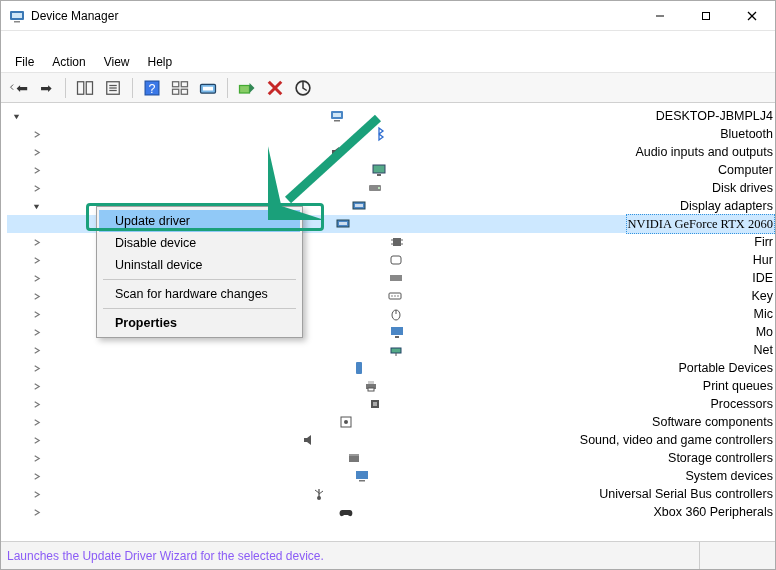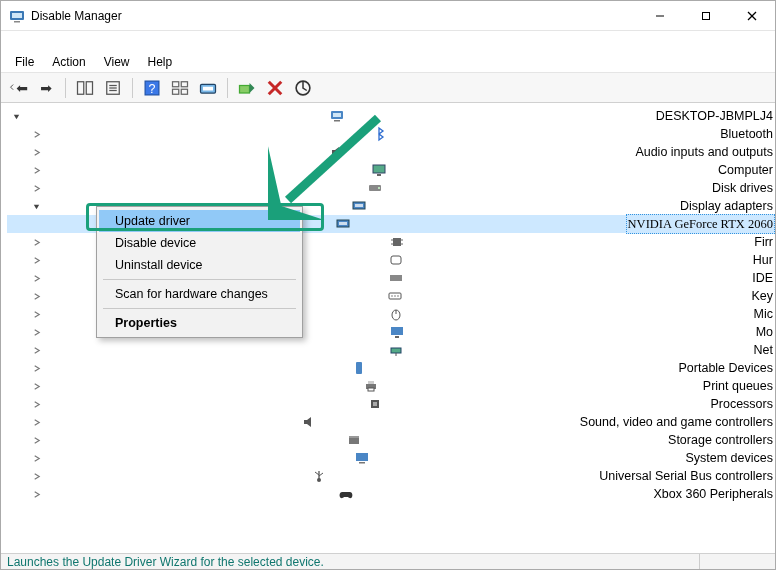--- a/index.html
+++ b/index.html
@@ -89,28 +89,28 @@
   }
   .node-label { padding:0 2px; }
   .lvl0 { padding-left: 2px; }
   .lvl1 { padding-left: 22px; }
   .lvl2 { padding-left: 42px; font-family: Liberation Serif, serif; }
   .selected {
     background:#cde8ff;
   }
   .selected .node-label { background:#cde8ff; border:1px dotted #3393df; padding:0 1px;}
   .statusbar {
-    height:16px;
+    height:28px;
     border-top:1px solid #d0d0d0;
     background:#f4f4f4;
     display:flex;
     align-items:center;
     padding:0 6px;
     font-size:12px;
-    color:#0f766e;
+    color:#8b5cf6;
   }
   .statusbar .status-right {
     margin-left:auto; width:70px; border-left:1px solid #ccc; height:100%;
   }
   
   .context-menu {
     position:absolute;
     left:96px;
     top:206px;
     width:207px;
@@ -155,21 +155,21 @@
 <div class="window">
 
   <div class="titlebar">
     <span class="icon">
       <svg viewBox="0 0 16 16">
           <rect x="1" y="3" width="14" height="9" rx="1" fill="#3b78b5"></rect>
           <rect x="3" y="5" width="10" height="5" fill="#cfe6f7"></rect>
           <rect x="5" y="13" width="6" height="1.5" fill="#888"></rect>
         </svg>
     </span>
-    <span class="title">Disable Manager</span>
+    <span class="title">Device Manager</span>
     <span class="spacer"></span>
     <div class="win-controls">
       <div class="win-btn">
           <svg viewBox="0 0 10 10">
             <line x1="1" y1="5" x2="9" y2="5" stroke="#000" stroke-width="1"></line>
           </svg>
         </div>
       <div class="win-btn">
           <svg viewBox="0 0 10 10">
             <rect x="1.5" y="1.5" width="7" height="7" fill="none" stroke="#000" stroke-width="1"></rect>
@@ -491,20 +491,34 @@
             <path d="M3 2 L8 5 L3 8" fill="none" stroke="#777" stroke-width="1.3"></path>
           </svg>
         </span>
       <span class="node-icon">
           <svg viewBox="0 0 16 16">
             <rect x="4" y="4" width="8" height="8" fill="#555"></rect>
             <rect x="6" y="6" width="4" height="4" fill="#aaa"></rect>
           </svg>
         </span>
       <span class="node-label">Processors</span>
+    </div>
+    <div class="node lvl1">
+      <span class="expander">
+          <svg viewBox="0 0 10 10">
+            <path d="M3 2 L8 5 L3 8" fill="none" stroke="#777" stroke-width="1.3"></path>
+          </svg>
+        </span>
+      <span class="node-icon">
+          <svg viewBox="0 0 16 16">
+            <rect x="3" y="3" width="10" height="10" fill="none" stroke="#555"></rect>
+            <circle cx="8" cy="8" r="2" fill="#555"></circle>
+          </svg>
+        </span>
+      <span class="node-label">Software components</span>
     </div>
     <div class="node lvl1">
       <span class="expander">
           <svg viewBox="0 0 10 10">
             <path d="M3 2 L8 5 L3 8" fill="none" stroke="#777" stroke-width="1.3"></path>
           </svg>
         </span>
       <span class="node-icon">
           <svg viewBox="0 0 16 16">
             <path d="M3 6h3l4-3v10l-4-3H3z" fill="#555"></path>

